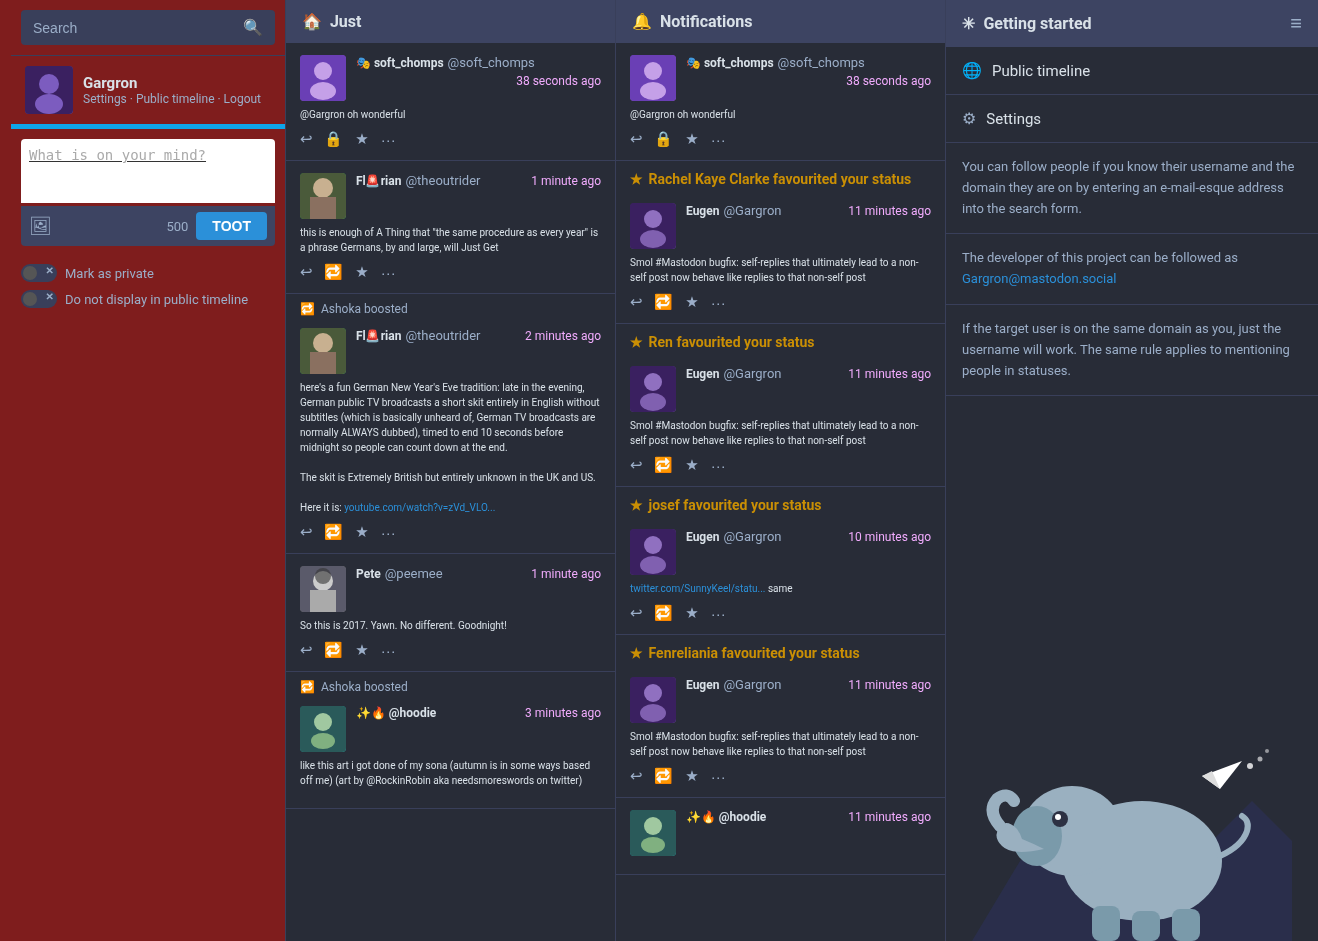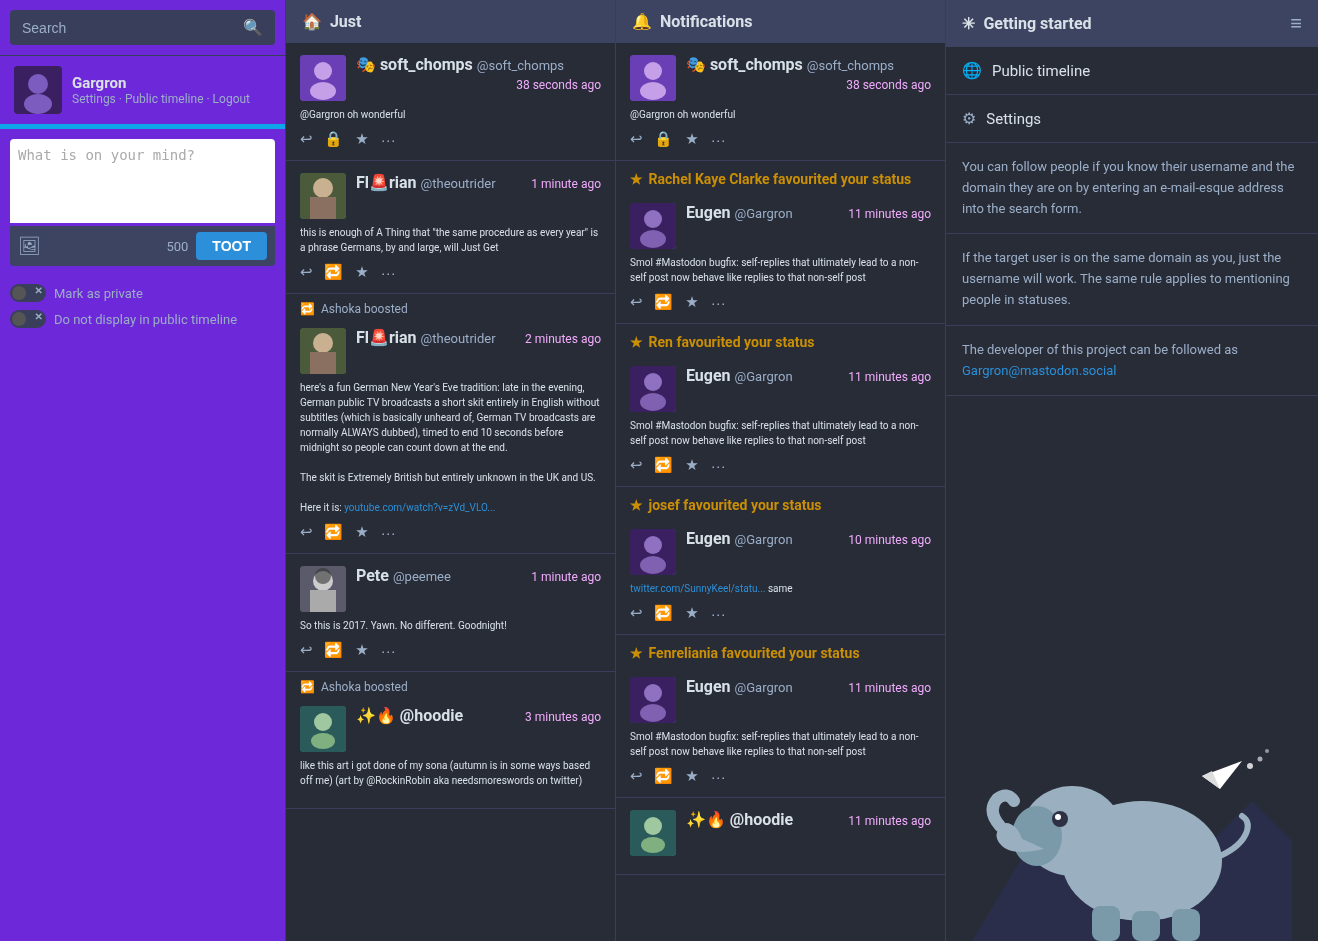--- a/index.html
+++ b/index.html
@@ -9,24 +9,25 @@
       color: #d9e1e8;
       display: flex;
       height: 941px;
       overflow: hidden;
       font-size: 14px;
     }
 
     
     .sidebar {
       width: 285px;
-      background: #6d28d9;
+      background: #7f1d1d;
       display: flex;
       flex-direction: column;
       flex-shrink: 0;
+      padding-left: 11px;
     }
     .search-bar {
       display: flex;
       align-items: center;
       background: #393f5a;
       margin: 10px;
       border-radius: 4px;
       padding: 8px 12px;
     }
     .search-bar input {
@@ -77,29 +78,30 @@
     }
     .user-info .user-links a {
       color: #9baec8;
       text-decoration: none;
     }
     .compose-area {
       padding: 10px;
     }
     .compose-textarea {
       width: 100%;
-      height: 84px;
+      height: 64px;
       background: #fff;
       border: none;
       border-radius: 4px 4px 0 0;
       padding: 8px;
       font-size: 14px;
       color: #333;
       resize: none;
       outline: none;
+      text-decoration: underline;
     }
     .compose-textarea::placeholder { color: #aaa; }
     .compose-footer {
       display: flex;
       align-items: center;
       background: #3d4462;
       border-radius: 0 0 4px 4px;
       padding: 6px 8px;
     }
     .compose-img-btn {
@@ -229,21 +231,21 @@
     }
     .status-name-line {
       display: flex;
       align-items: baseline;
       flex-wrap: wrap;
       gap: 4px;
     }
     .status-display-name {
       font-weight: bold;
       color: #d9e1e8;
-      font-size: 16px;
+      font-size: 12px;
     }
     .status-handle {
       color: #9baec8;
       font-size: 13px;
     }
     .status-time {
       color: #f0abfc;
       font-size: 12px;
       margin-left: auto;
     }
@@ -739,24 +741,24 @@
       <span>Public timeline</span>
     </div>
     <div class="gs-nav-item">
       <span class="gs-nav-icon">⚙</span>
       <span>Settings</span>
     </div>
     <div class="gs-text-block">
       You can follow people if you know their username and the domain they are on by entering an e-mail-esque address into the search form.
     </div>
     <div class="gs-text-block">
+      The developer of this project can be followed as <a href="#">Gargron@mastodon.social</a>
+    </div>
+    <div class="gs-text-block">
       If the target user is on the same domain as you, just the username will work. The same rule applies to mentioning people in statuses.
-    </div>
-    <div class="gs-text-block">
-      The developer of this project can be followed as <a href="#">Gargron@mastodon.social</a>
     </div>
     <div class="mastodon-elephant">
       <svg width="320" height="260" viewBox="0 0 320 260" xmlns="http://www.w3.org/2000/svg">
 
         <polygon points="0,260 60,160 120,200 160,140 220,180 280,120 320,160 320,260" fill="#2a3050" opacity="0.8"></polygon>
 
         <ellipse cx="170" cy="180" rx="80" ry="60" fill="#9ab0c0"></ellipse>
 
         <ellipse cx="100" cy="150" rx="50" ry="45" fill="#9ab0c0"></ellipse>
 

